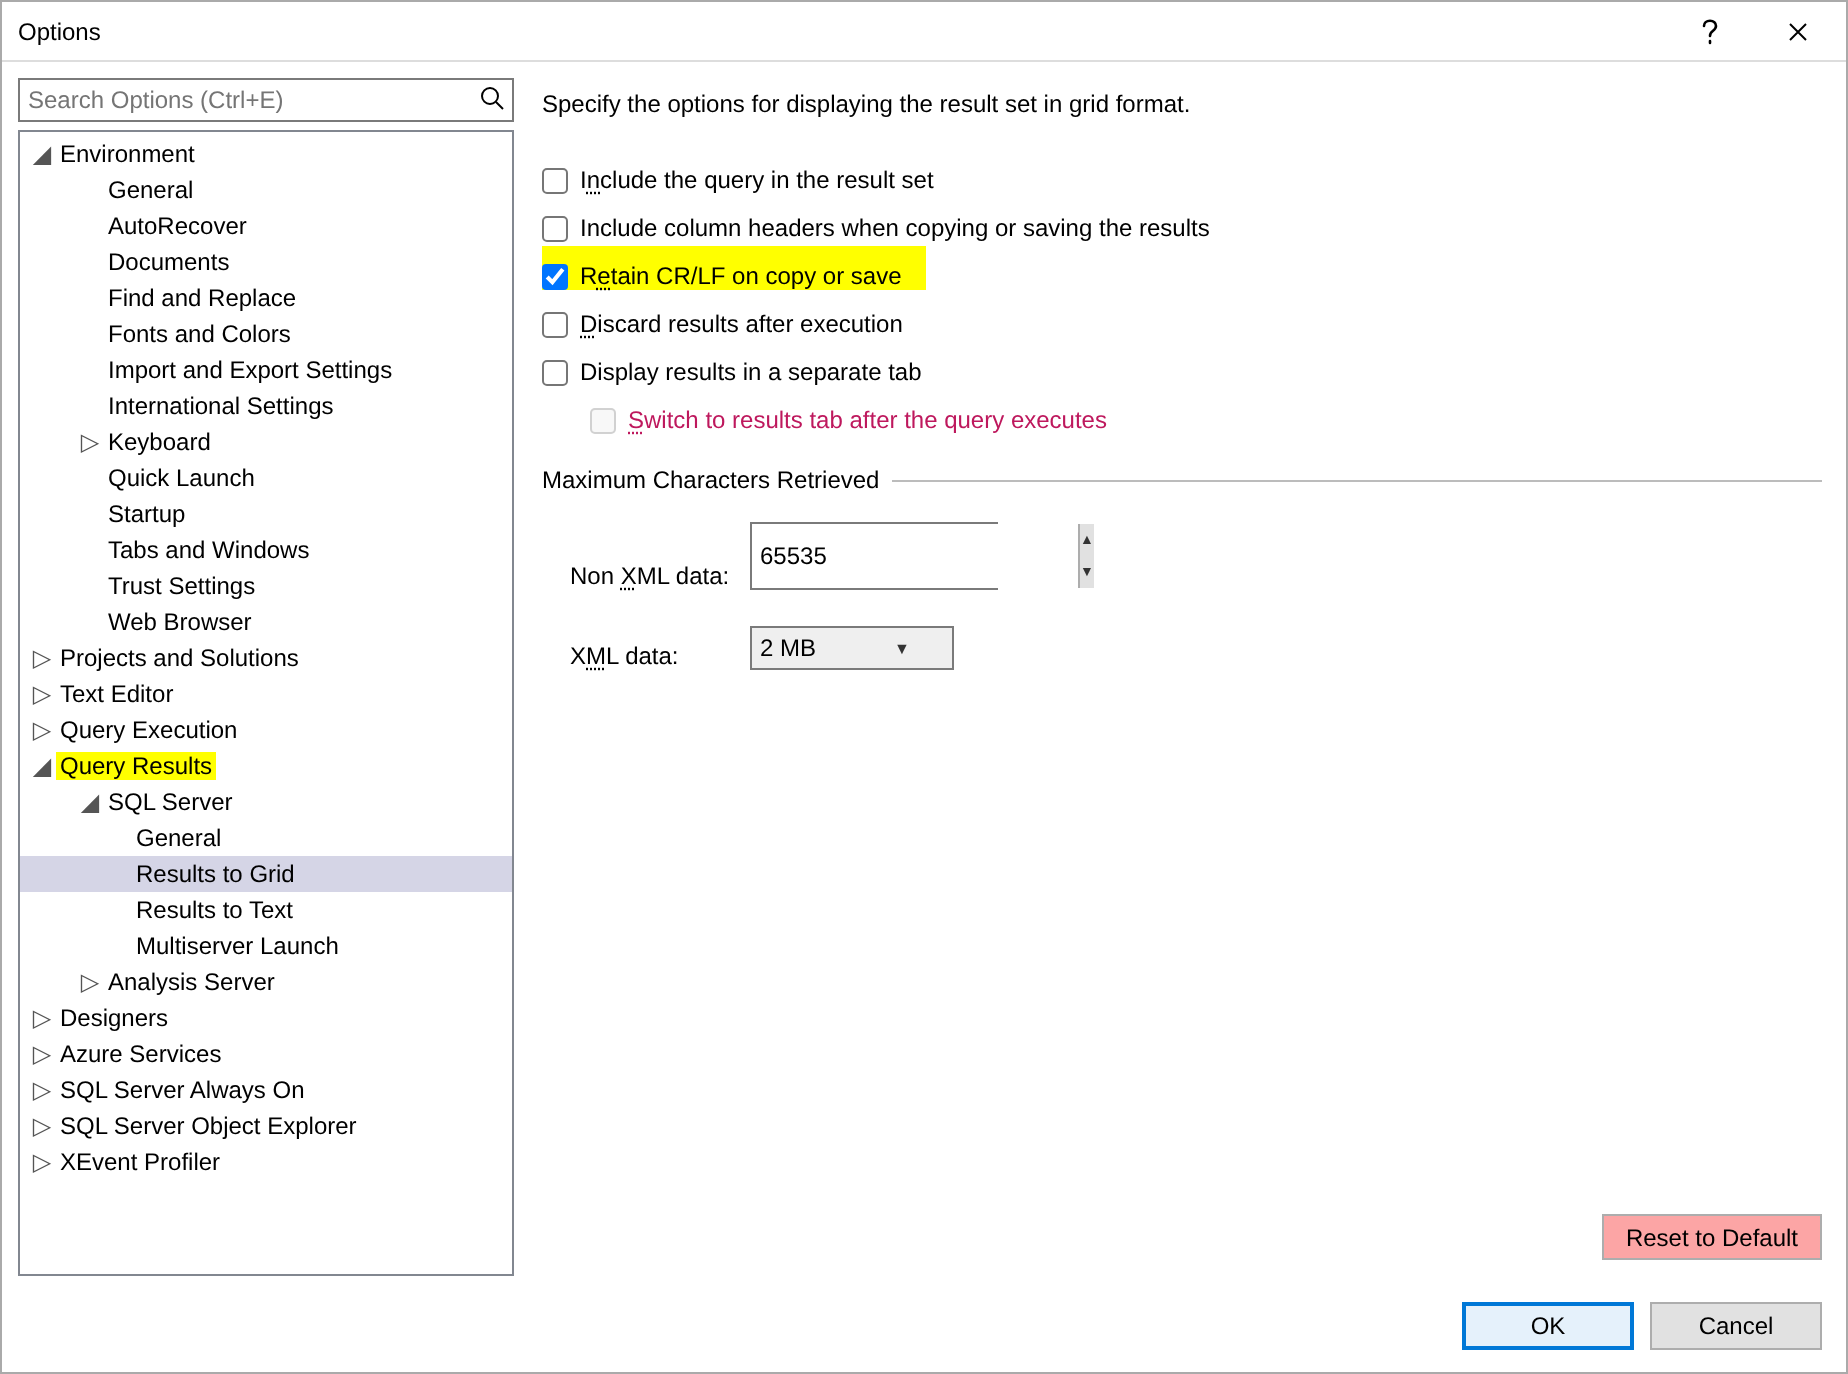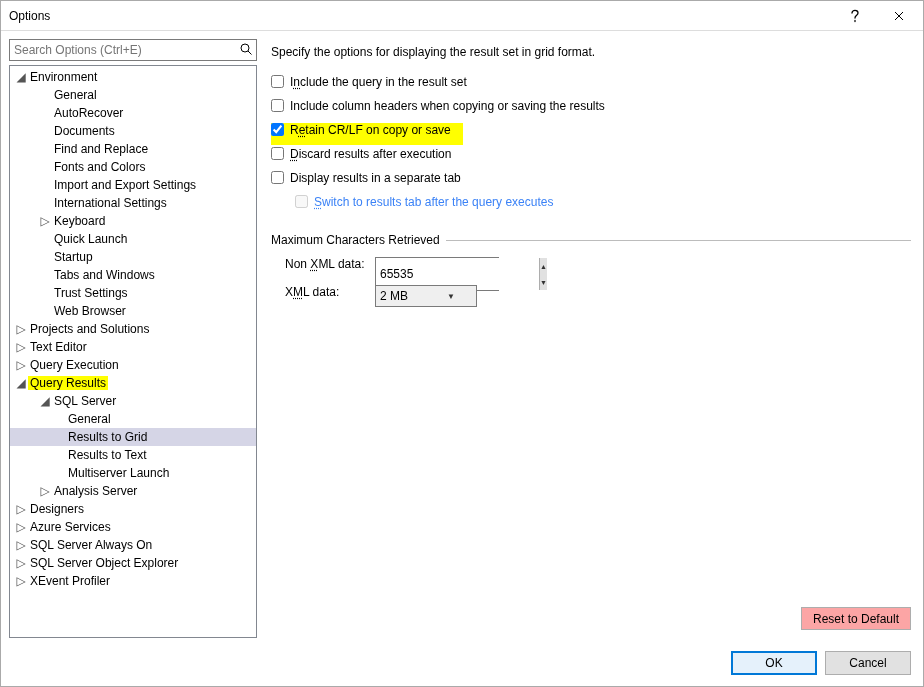--- a/index.html
+++ b/index.html
@@ -14,29 +14,29 @@
   .searchbox { width: 100%; height: 22px; border: 1px solid #7a7a7a; padding: 2px 22px 2px 4px; }
   .searchicon { position: absolute; right: 4px; top: 3px; pointer-events: none; }
   .tree { flex: 1; border: 1px solid #828790; overflow: auto; padding: 2px 0; background: #fff; }
   .treerow { display: flex; align-items: center; height: 18px; white-space: nowrap; cursor: default; }
   .treerow.selected { background: #d5d5e6; }
   .treerow .arrow { display: inline-block; width: 14px; text-align: center; color: #555; }
   .treerow .nodelabel { padding: 0 2px; }
   .treerow.hl .nodelabel { background: #ffff00; }
   .rightpane { flex: 1; padding: 2px 4px 0 14px; display: flex; flex-direction: column; }
   .desc { margin: 4px 0 16px 0; }
-  .cbrow { display: flex; align-items: flex-start; height: 22px; margin: 0 0 2px 0; }
+  .cbrow { display: flex; align-items: flex-end; height: 22px; margin: 0 0 2px 0; }
   .cbrow.indent { padding-left: 24px; }
   .cbrow.hl { background: #ffff00; width: max-content; padding-right: 12px; }
   .cbrow input[type=checkbox] { margin: 0 6px 0 0; width: 13px; height: 13px; }
-  .cbrow label.dis { color: #3b82f6; }
+  .cbrow label.dis { color: #be185d; }
   .und { text-decoration: underline; text-decoration-style: dotted; text-underline-offset: 2px; }
   fieldset { border: none; border-top: 1px solid #bcbcbc; margin: 14px 0 0 0; padding: 8px 0 0 0; }
   fieldset legend { padding: 0 6px 0 0; color: #000; }
-  .fldrow { display: flex; align-items: flex-start; height: 26px; margin: 2px 0; padding-left: 14px; }
+  .fldrow { display: flex; align-items: flex-end; height: 26px; margin: 14px 0; padding-left: 14px; }
   .fldrow .lbl { width: 90px; }
   .numwrap { display: flex; border: 1px solid #7a7a7a; height: 34px; width: 124px; }
   .numwrap input { border: none; flex: 1; padding: 0 4px; outline: none; }
   .spinbtns { width: 16px; display: flex; flex-direction: column; border-left: 1px solid #adadad; background: #e1e1e1; }
   .spinbtns div { flex: 1; display: flex; align-items: center; justify-content: center; font-size: 7px; line-height: 1; cursor: pointer; color: #333; }
   .combo { height: 22px; width: 102px; border: 1px solid #7a7a7a; display: flex; align-items: center; background: #efefef; }
   .combo span { flex: 1; padding: 0 4px; }
   .combo .cbtn { width: 16px; text-align: center; color: #333; font-size: 8px; }
   .resetrow { margin-top: auto; display: flex; justify-content: flex-end; padding: 0 0 8px 0; }
   .btn { height: 24px; min-width: 86px; border: 1px solid #adadad; background: #e1e1e1; padding: 0 12px; cursor: pointer; }

